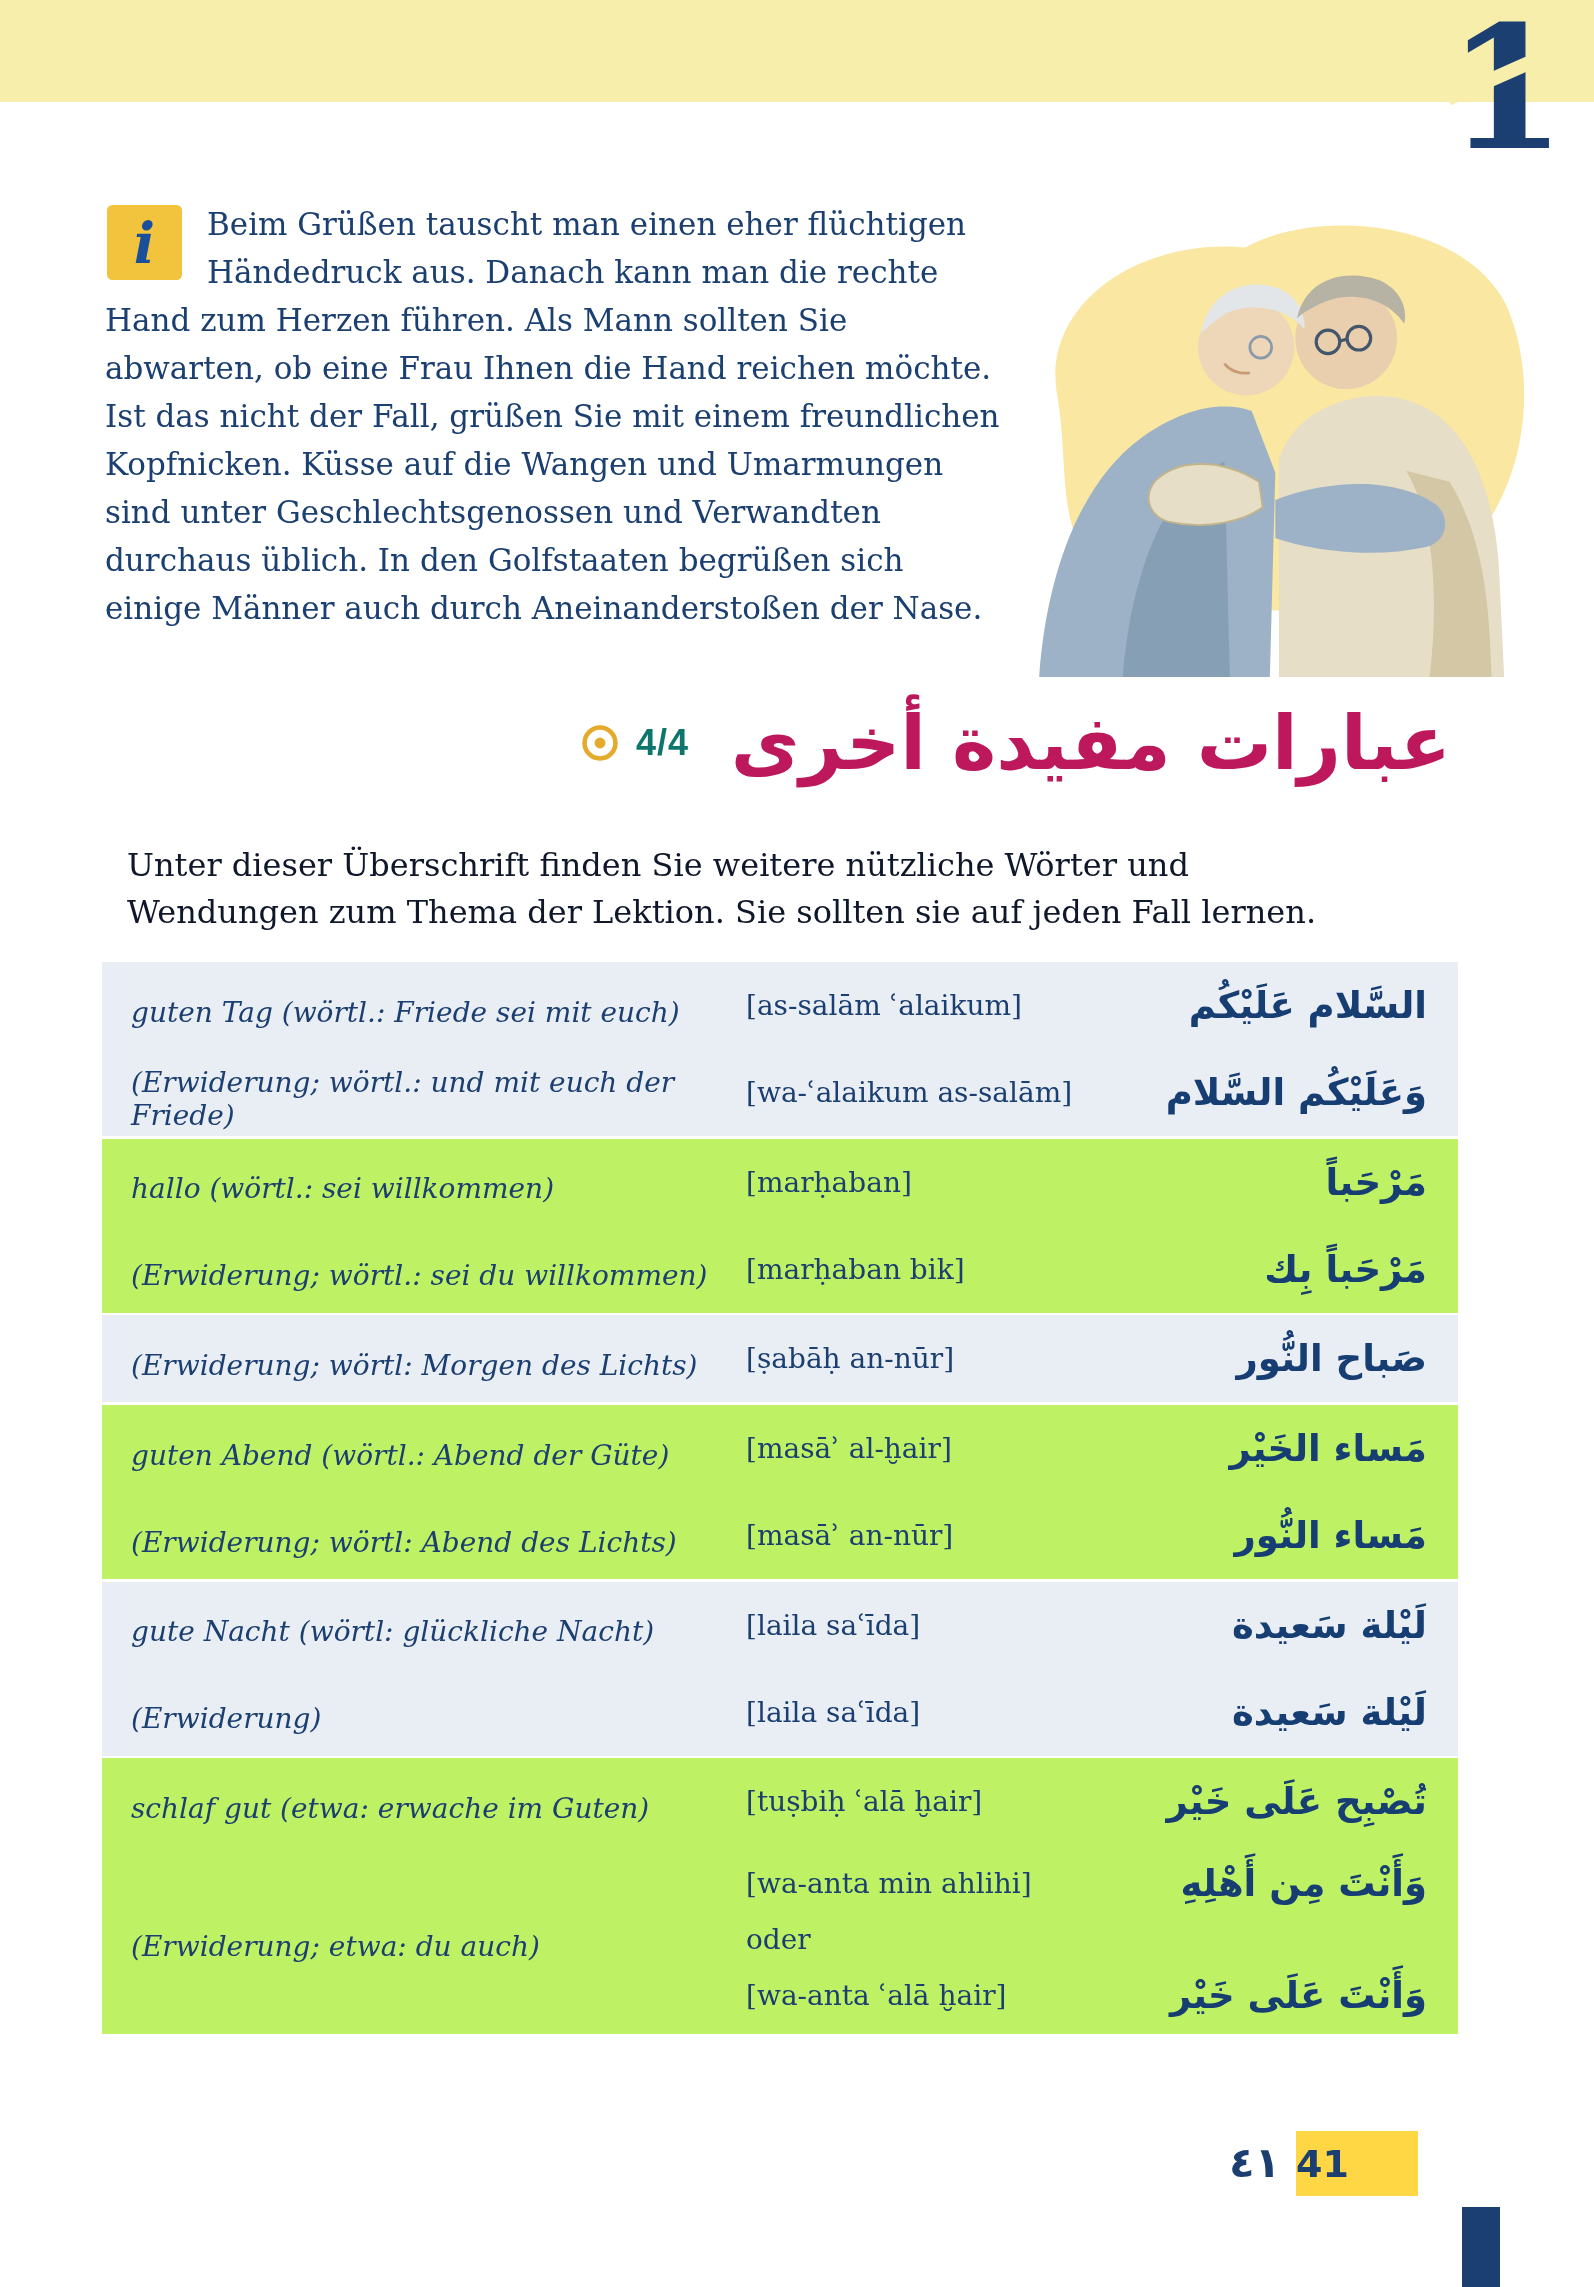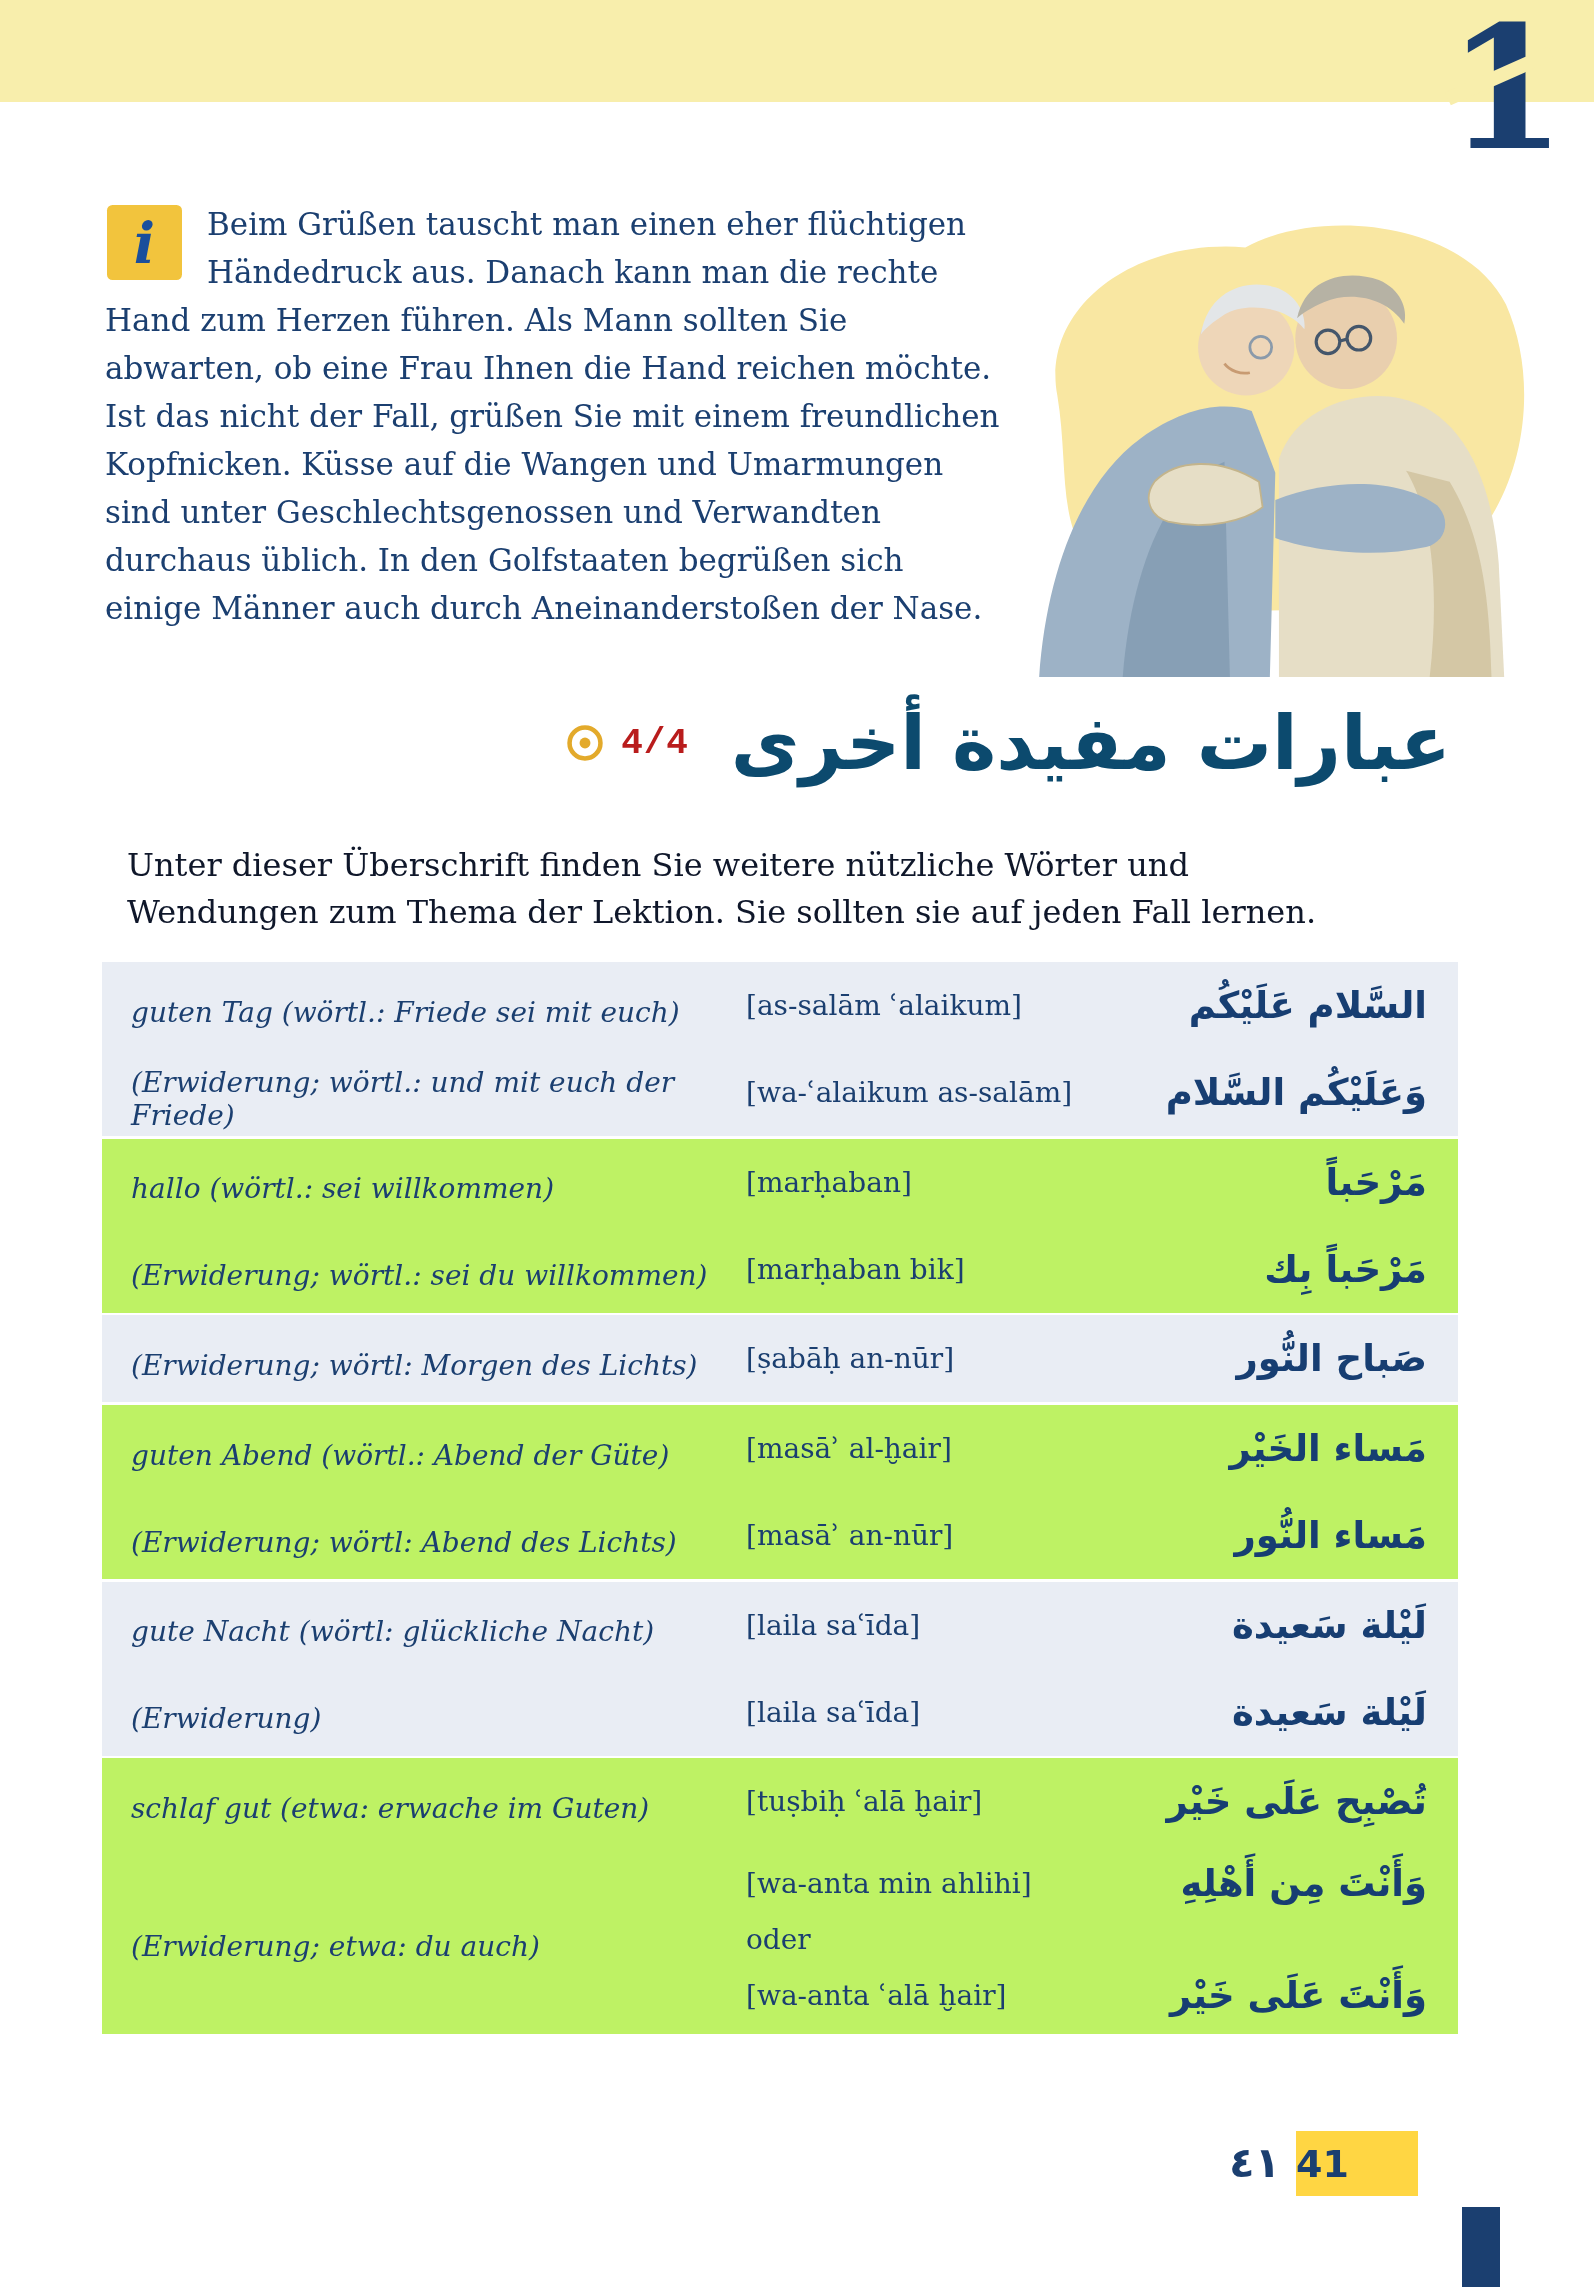--- a/index.html
+++ b/index.html
@@ -47,26 +47,26 @@
   
   .illustration { position:absolute; left:986px; top:182px; width:555px; height:495px; }
 
   
   .section-heading-row {
     position:absolute; left:105px; top:693px; width:1346px; height:100px;
     display:flex; justify-content:flex-end; align-items:center; gap:16.4px;
   }
   .cd-icon { width:40px; height:40px; flex:0 0 auto; }
   .track {
-    font-family:Liberation Mono, monospace; font-weight:bold;
-    font-size:36px; color:#b91c1c; letter-spacing:0.9px;
+    font-family:Liberation Sans, sans-serif; font-weight:bold;
+    font-size:36px; color:#0f766e; letter-spacing:0.9px;
   }
   .arabic-heading {
     font-family:"DejaVu Sans", sans-serif; font-weight:bold;
-    font-size:75px; line-height:1.15; color:#0c4a6e;
+    font-size:75px; line-height:1.15; color:#be185d;
     direction:rtl; margin-left:25.5px; white-space:nowrap;
   }
 
   .intro {
     position:absolute; left:127px; top:842px; width:1209px;
     font-size:32px; line-height:47px; color:#0f172a;
   }
 
   
   .phrase-table { position:absolute; left:102px; top:962px; width:1356px; }

